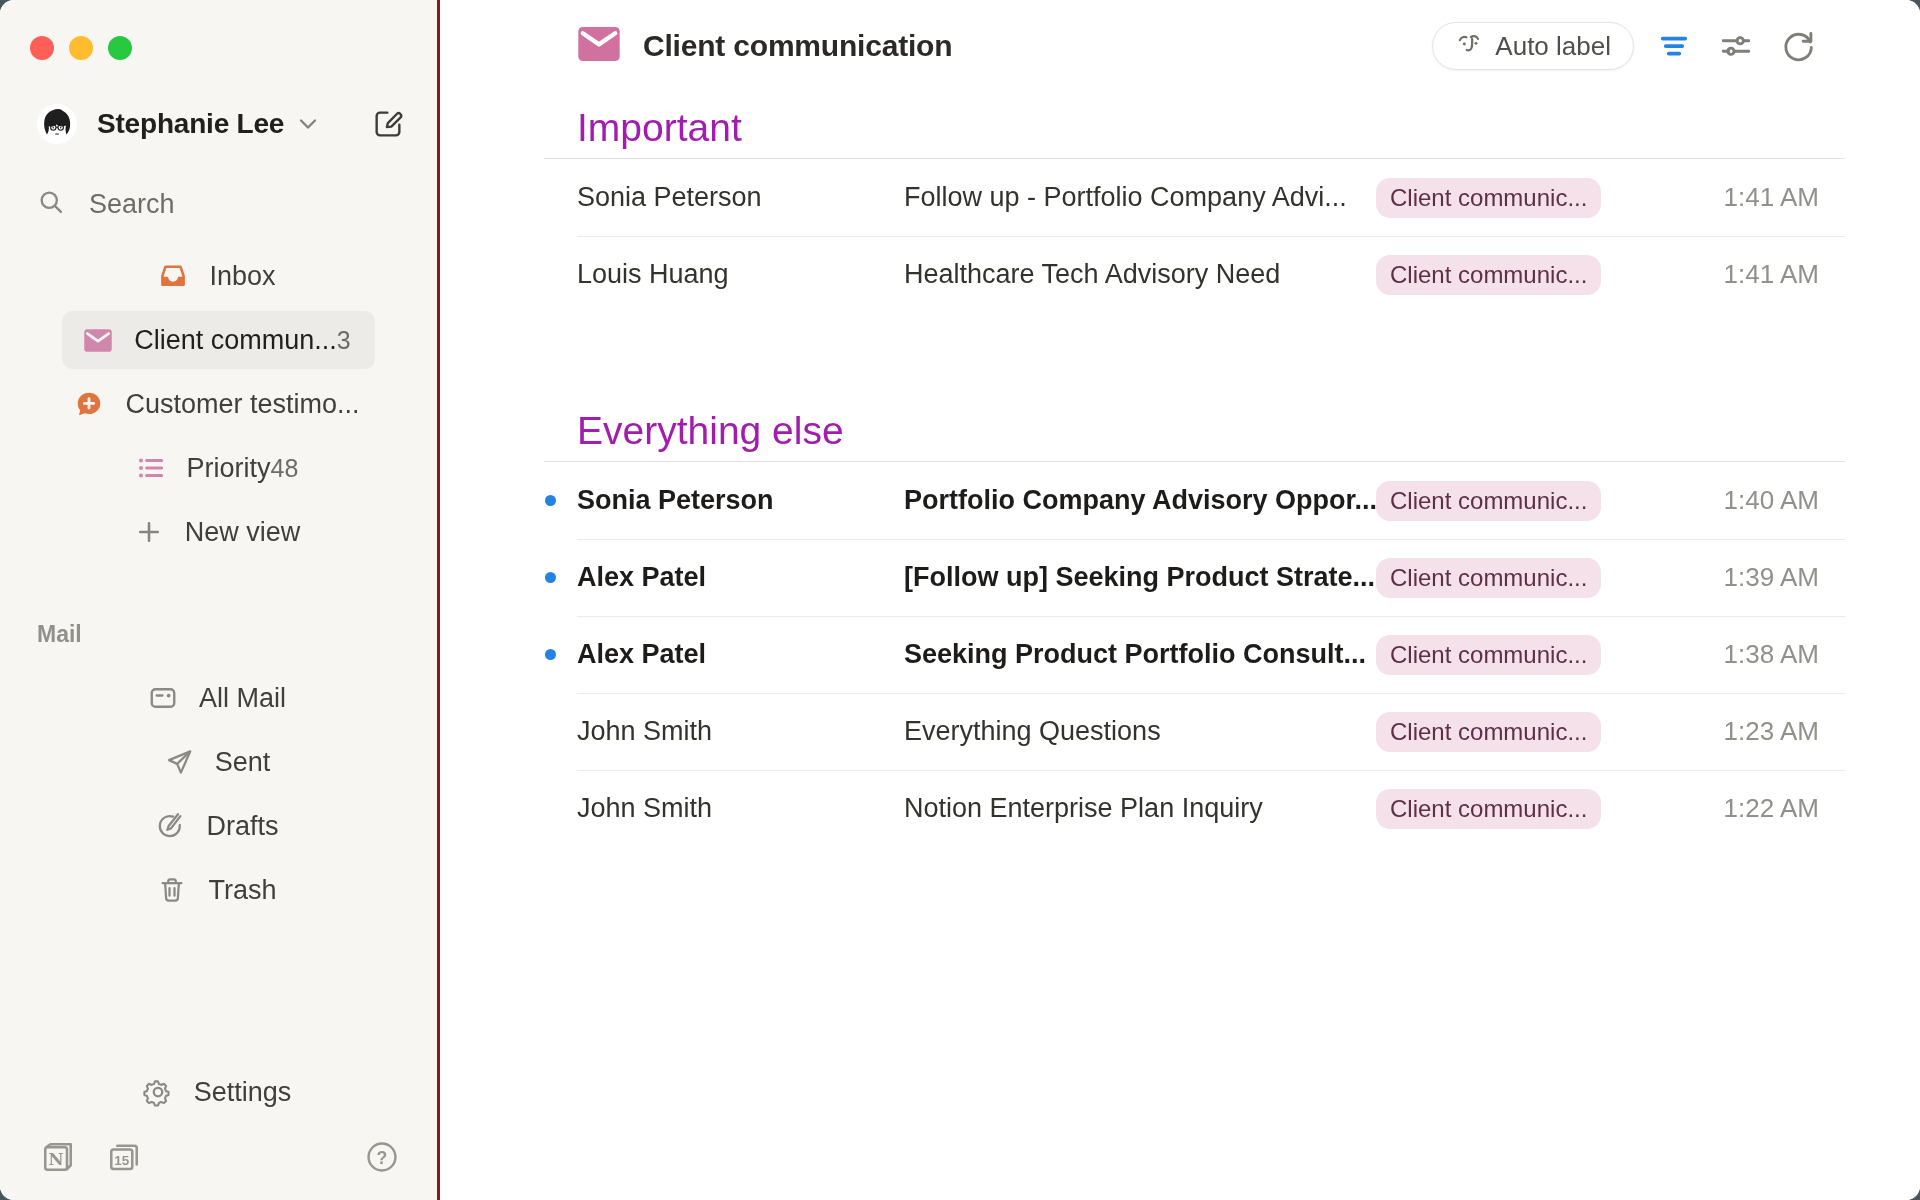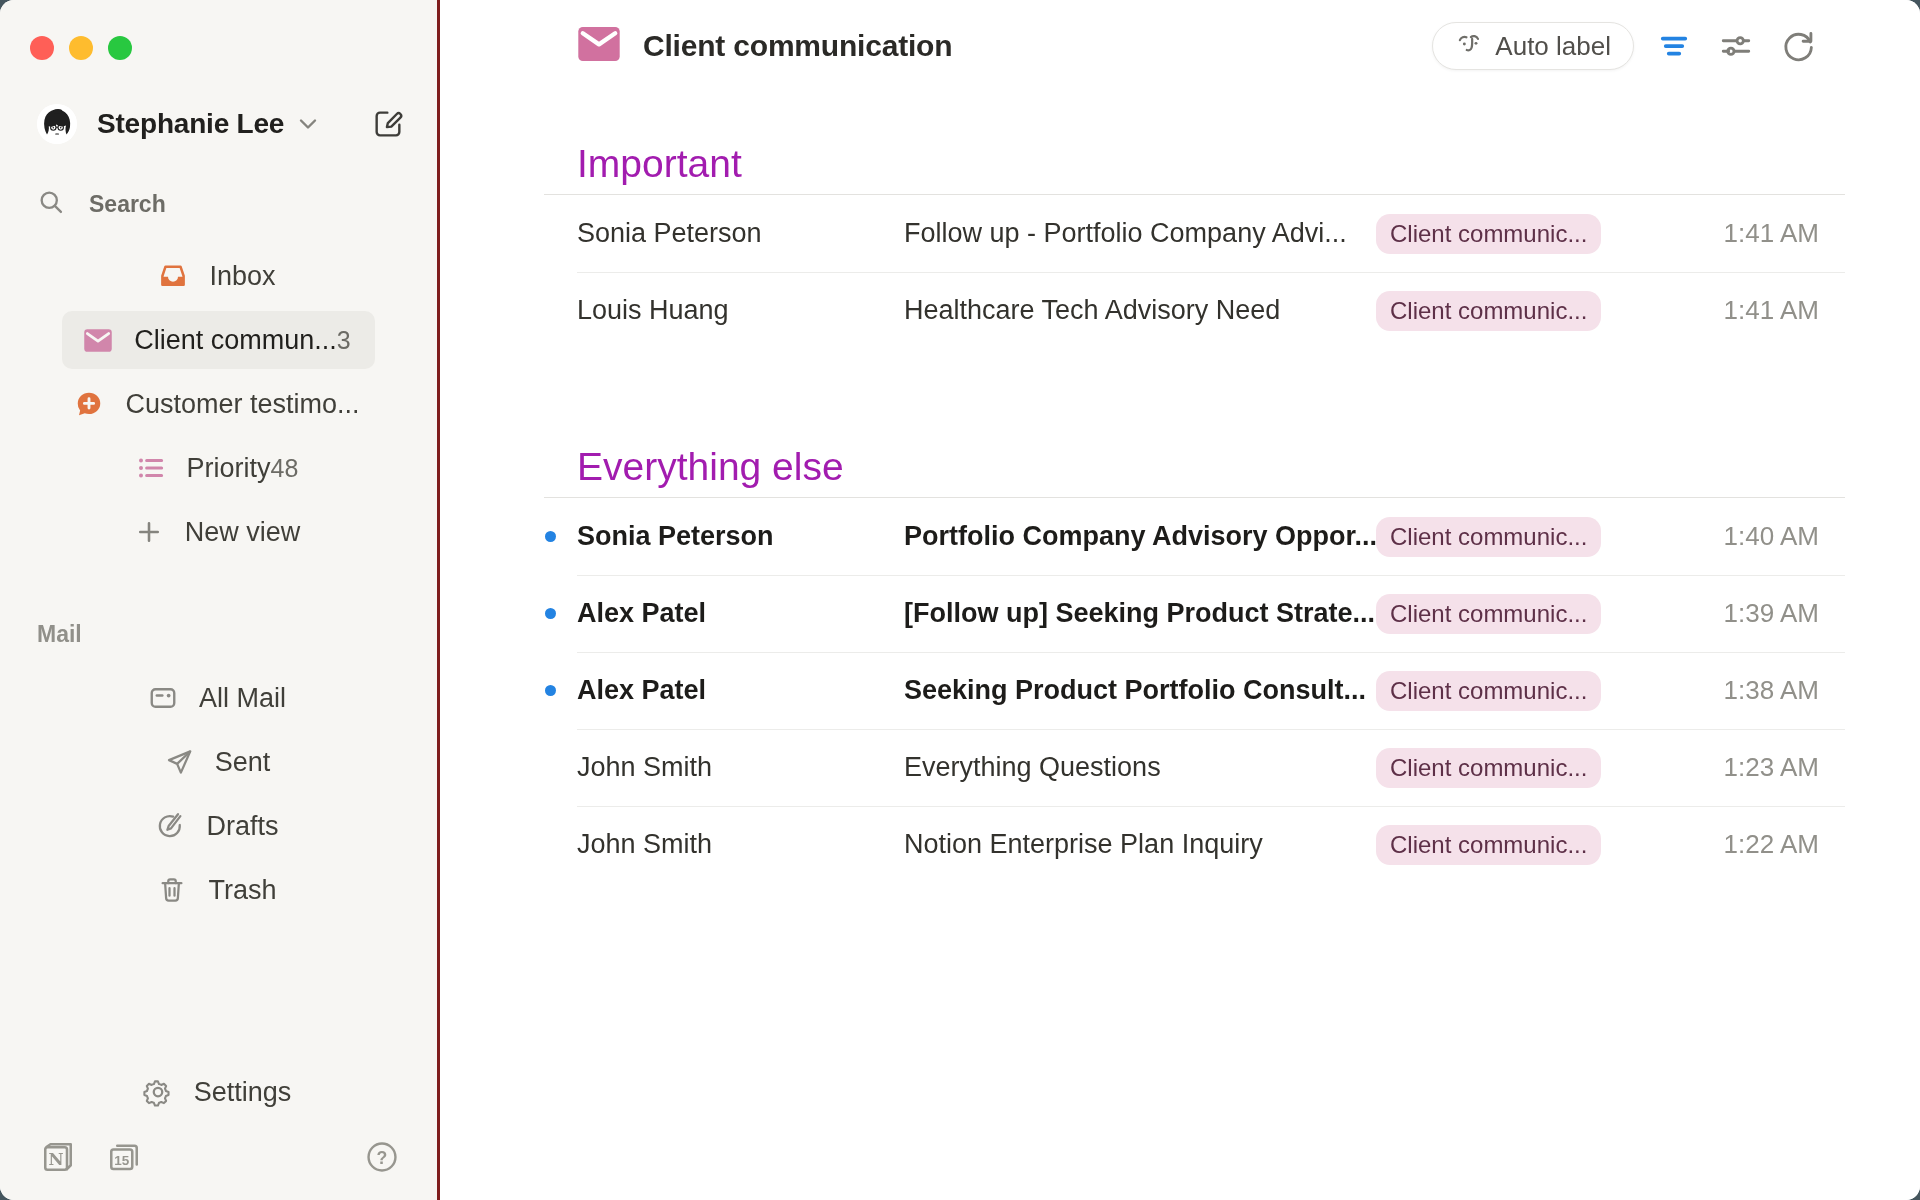--- a/index.html
+++ b/index.html
@@ -12,39 +12,39 @@
   .traffic { display:flex; gap:15px; padding:36px 0 0 30px; }
   .traffic span { width:24px; height:24px; border-radius:50%; display:block; }
 
   .user-row { display:flex; align-items:center; margin-top:42px; padding:0 33px 0 37px; height:44px; }
   .avatar { width:40px; height:40px; border-radius:50%; overflow:hidden; flex:0 0 40px; background:#fff; }
   .user-name { margin-left:20px; font-size:28px; font-weight:700; color:#21201e; letter-spacing:-0.2px; }
   .user-chevron { margin-left:14px; display:flex; }
   .compose-btn { margin-left:auto; display:flex; cursor:pointer; }
 
   .search-row { display:flex; align-items:center; margin-top:36px; padding-left:37px; height:44px; cursor:pointer; }
-  .search-row .label { margin-left:24px; font-size:23px; color:#6d6c66; font-weight:700; }
+  .search-row .label { margin-left:24px; font-size:27px; color:#6d6c66; font-weight:400; }
 
   .section-label { padding-left:37px; font-size:23px; font-weight:600; color:#91908a; margin-top:54px; height:28px; line-height:28px; }
   .nav { margin-top:18px; display:flex; flex-direction:column;align-items:center; }
   .nav-item { display:flex; align-items:center; height:58px; margin:3px 16px; border-radius:10px; padding:0 24px 0 21px; cursor:pointer; }
   .nav-item.selected { background:#ecebe7; }
   .nav-item .icon { width:30px; height:30px; display:flex; align-items:center; justify-content:center; flex:0 0 30px; }
   .nav-item .label { margin-left:21px; font-size:27px; color:#403f39; font-weight:400; white-space:nowrap; }
   .nav-item.selected .label { color:#201f1c; font-weight:500; }
   .nav-item .count { margin-left:auto; font-size:25px; color:#6c6b65; }
 
   .sidebar-spacer { flex:1; }
   .footer-row { display:flex; align-items:center; padding:0 38px 26px 40px; margin-top:16px; height:60px; }
   .footer-row .gap { width:30px; }
   .footer-row .push { margin-left:auto; }
   .icon-btn { display:flex; align-items:center; justify-content:center; cursor:pointer; }
 
   
-  .main { flex:1; background:#fff; display:flex; flex-direction:column; height:100%;gap:36px; }
+  .main { flex:1; background:#fff; display:flex; flex-direction:column; height:100%; }
   .main-header { display:flex; align-items:center; height:92px; padding-left:137px; padding-right:100px; flex:0 0 auto; }
   .view-title { margin-left:22px; font-size:30px; font-weight:600; color:#2b2a27; letter-spacing:-0.2px; }
   .auto-label-btn { margin-left:auto; display:flex; align-items:center; height:48px; border:1px solid #e5e4e1; border-radius:24px; background:#fff; padding:0 22px; box-shadow:0 1px 3px rgba(0,0,0,.05); cursor:pointer; }
   .auto-label-btn .label { margin-left:12px; font-size:26px; color:#514f4b; font-weight:500; }
   .hdr-icon { width:44px; height:44px; margin-left:18px; display:flex; align-items:center; justify-content:center; cursor:pointer; border-radius:8px; }
 
   .mail-list { padding:0 75px 0 104px; flex:1; overflow:hidden; }
   .mail-section { margin-top:14px; }
   .mail-section + .mail-section { margin-top:96px; }
   .section-title { padding-left:33px; font-size:39px; color:#a21caf; height:44px; display:flex; align-items:center;text-align:center; }

